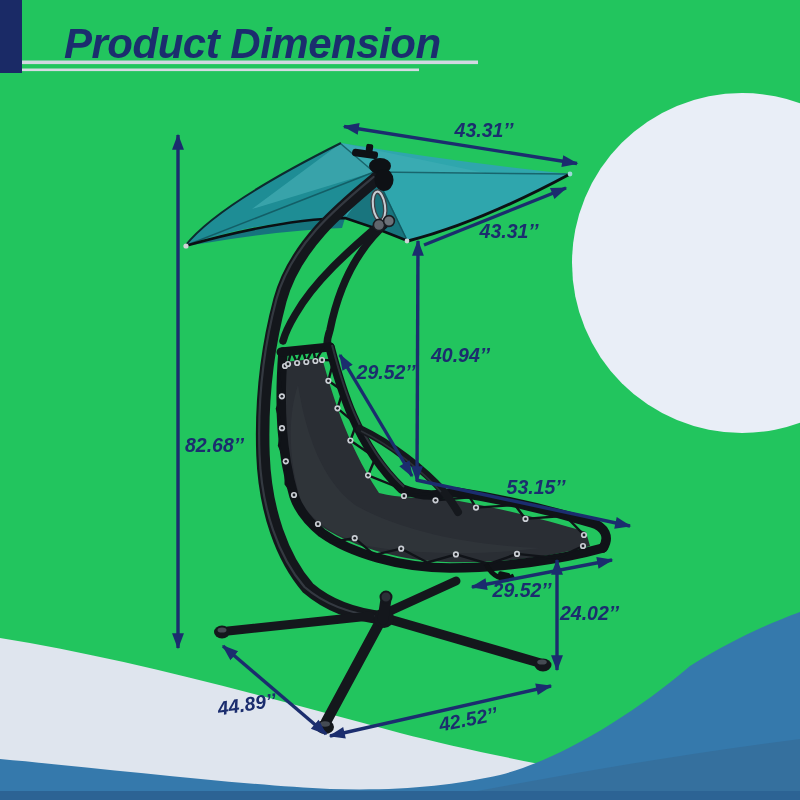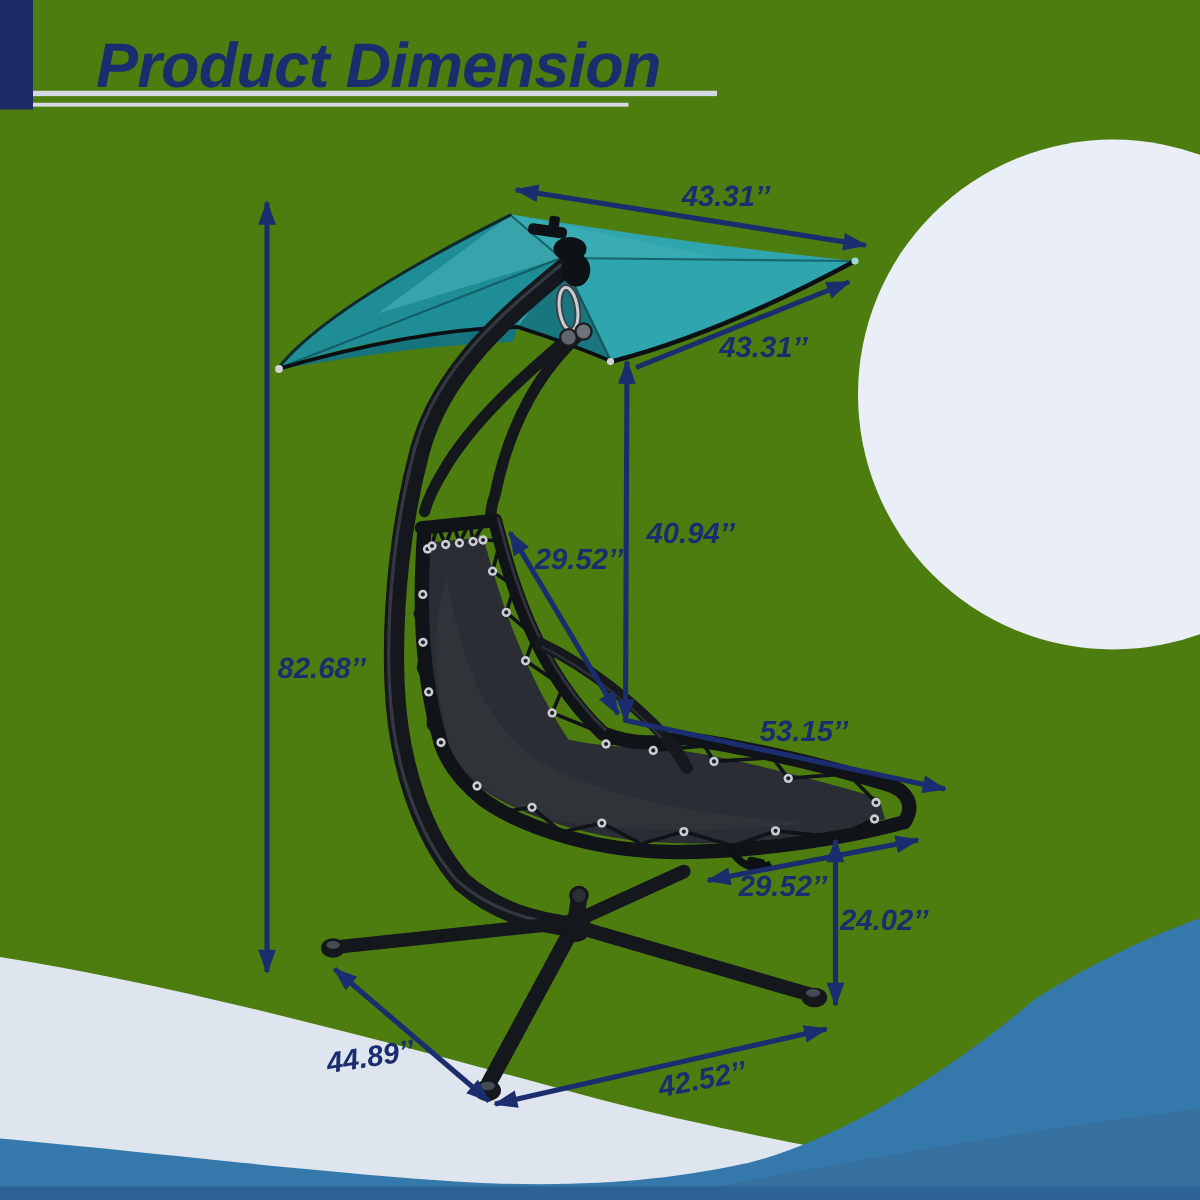--- a/index.html
+++ b/index.html
@@ -1,16 +1,16 @@
 <!DOCTYPE html>
 <html><head>
 <meta charset="utf-8">
 <style>
   html,body{margin:0;padding:0;background:#ffffff;}
-  .page{position:relative;width:800px;height:800px;overflow:hidden;background:#4d7c0f;
+  .page{position:relative;width:800px;height:800px;overflow:hidden;background:#22c55e;
         font-family:"Liberation Sans", sans-serif;}
   svg text{font-family:"Liberation Sans", sans-serif;}
   .dim-label{font-size:19.5px;font-weight:bold;font-style:italic;fill:#1b2d6e;}
   .title-text{font-size:42px;font-weight:bold;font-style:italic;fill:#1b2d6e;letter-spacing:-0.5px;}
 </style>
 </head>
 <body>
 
 <div class="page">
 <svg width="800" height="800" viewBox="0 0 800 800">

